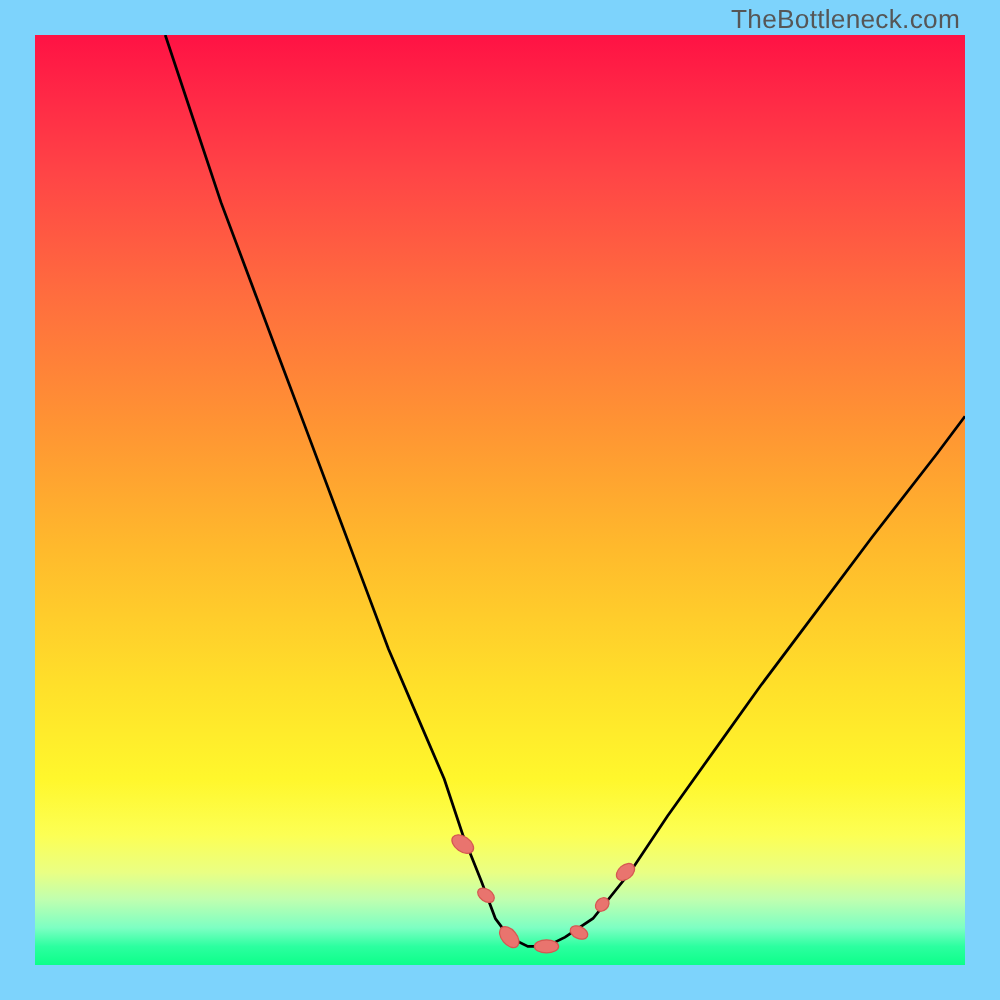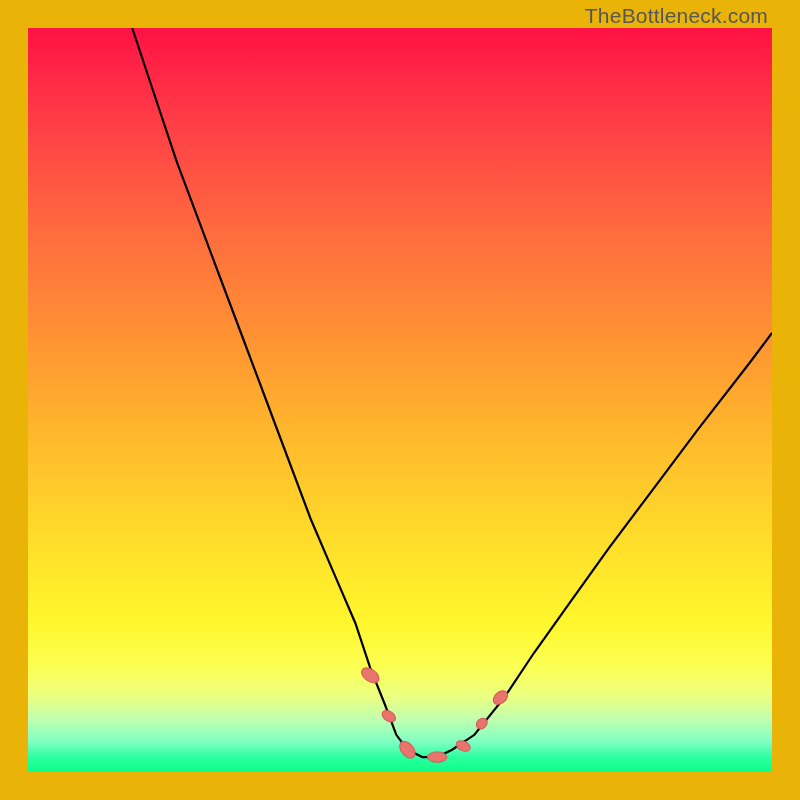--- a/index.html
+++ b/index.html
@@ -10,21 +10,21 @@
     overflow: hidden;
     background: #000;
     font-family: Arial, Helvetica, sans-serif;
   }
   .frame {
     position: absolute;
     top: 0;
     left: 0;
     width: 800px;
     height: 800px;
-    background: #eab308;
+    background: #7dd3fc;
   }
   .plot {
     position: absolute;
     top: 28px;
     left: 28px;
     width: 744px;
     height: 744px;
     background: linear-gradient(to bottom,
       #ff1244 0%,
       #ff2a46 7%,

